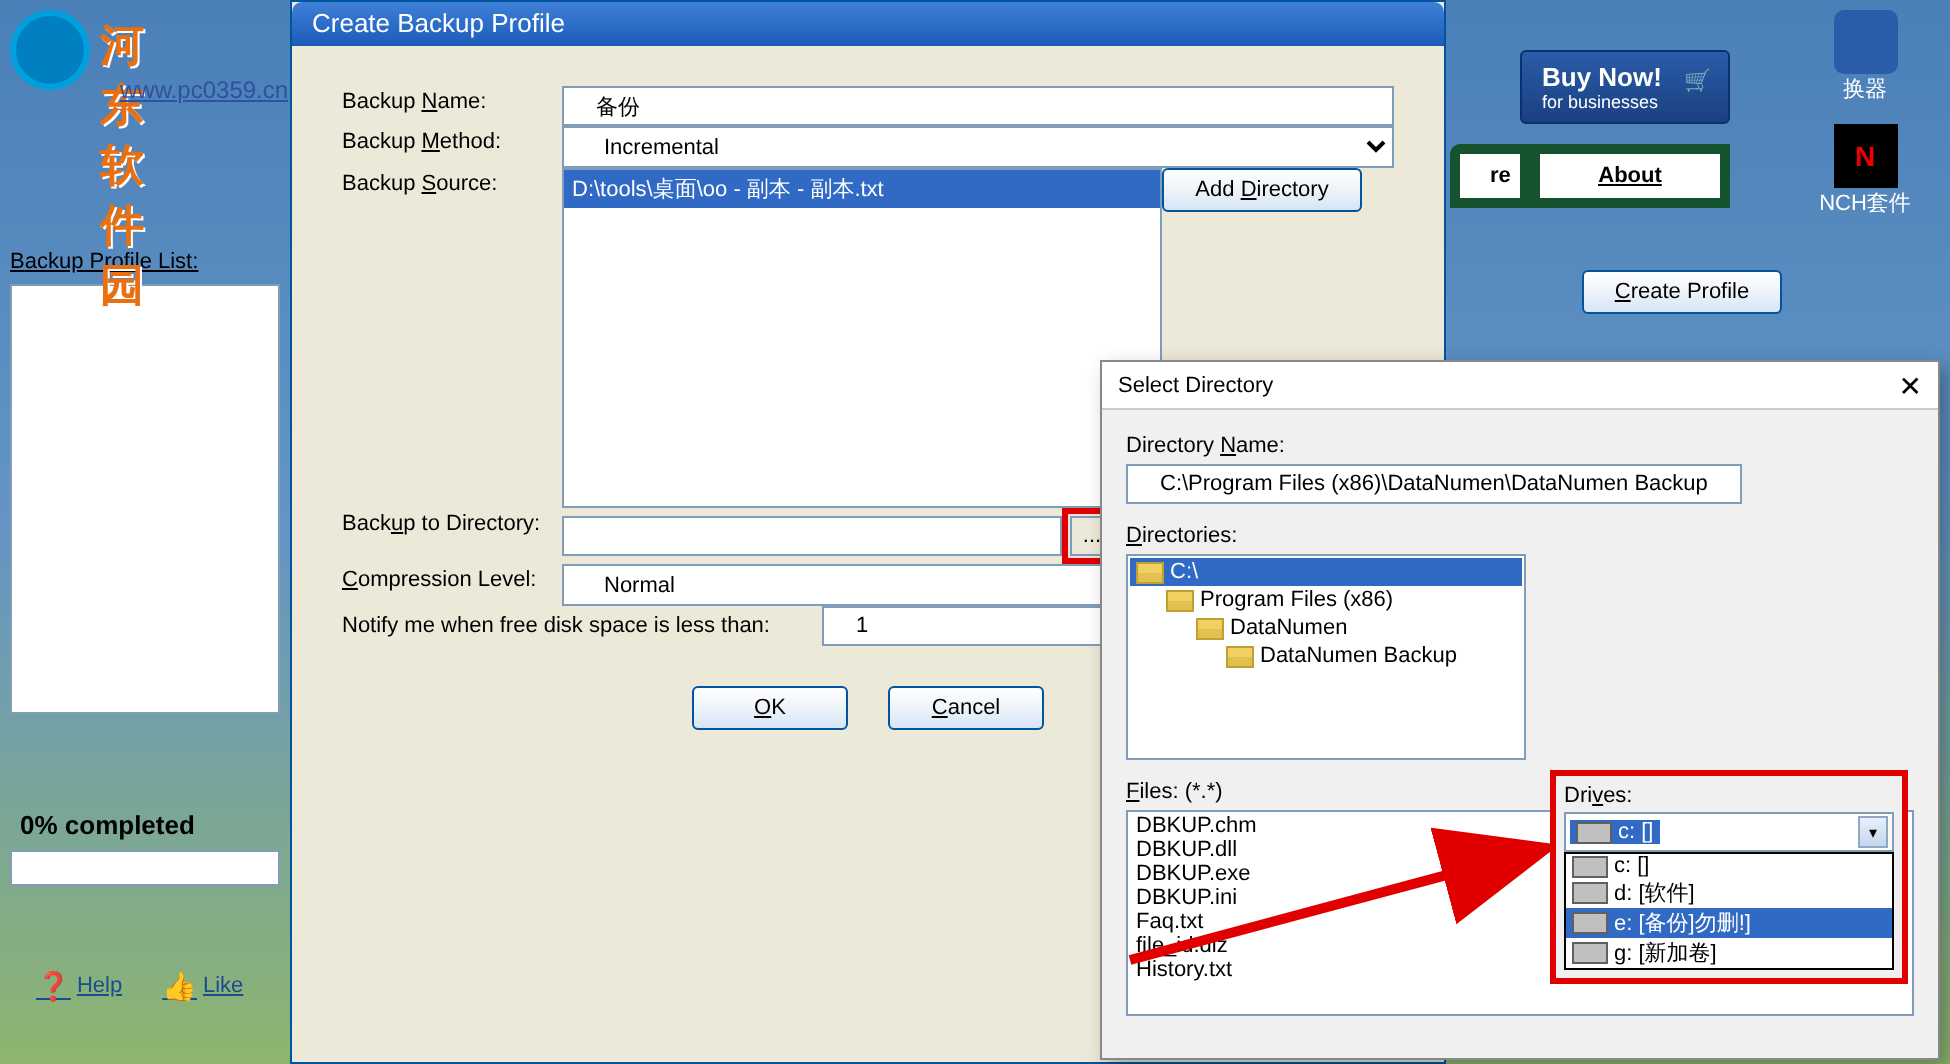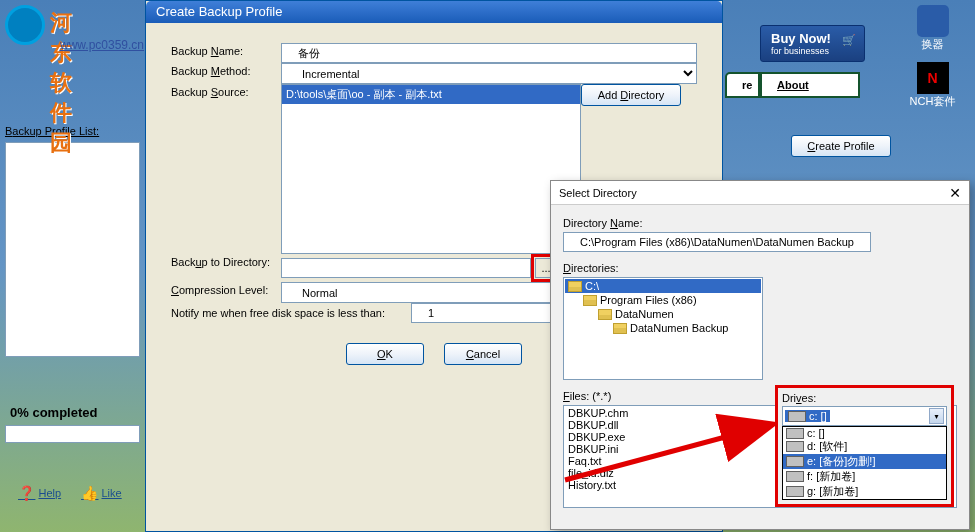--- a/index.html
+++ b/index.html
@@ -44,21 +44,21 @@
 .help-link { color: #1a4d8f; text-decoration: underline; cursor: pointer; display: flex; align-items: center; gap: 3px; }
 .help-icon { color: #1a4d8f; font-size: 14px; }
 
 
 .right-panel { position: absolute; top: 0; right: 90px; width: 160px; }
 .buy-now-btn { background: linear-gradient(to bottom, #2a5ca8, #1a4080); color: #fff; padding: 5px 30px 5px 10px; border: 1px solid #0a3070; border-radius: 3px; margin: 25px 0 10px 35px; position: relative; width: 105px; }
 .buy-now-btn .cart { position: absolute; right: 8px; top: 8px; }
 .buy-now-title { font-weight: bold; font-size: 13px; }
 .buy-now-sub { font-size: 9px; }
 .tabs { display: flex; margin-left: 0; }
-.tab { background: #fff; border: 2px solid #14532d; padding: 5px 15px; font-weight: bold; text-align: left; }
+.tab { background: #fff; border: 5px solid #14532d; padding: 5px 15px; font-weight: bold; text-align: center; }
 .tab.left { border-radius: 5px 0 0 0; width: 35px; }
 .tab.right { width: 100px; text-decoration: underline; }
 .create-profile-btn { position: absolute; top: 135px; right: 84px; margin-left: 37px; }
 
 
 .desktop-icons { position: absolute; top: 0; right: 0; width: 85px; }
 .desktop-icon { text-align: center; color: #fff; padding: 5px 0; font-size: 11px; }
 .desktop-icon .ico { width: 32px; height: 32px; margin: 0 auto; }
 .nch-ico { background: #000; color: #e00; font-weight: bold; font-size: 14px; display: flex; align-items: center; justify-content: center; }
 .switch-ico { background: #2a5ca8; border-radius: 5px; }
@@ -270,24 +270,20 @@
       <div class="drive-item">
           <span class="drive-icon"></span>
           <span>d: [软件]</span>
         </div>
       <div class="drive-item sel">
           <span class="drive-icon"></span>
           <span>e: [备份]勿删!]</span>
         </div>
       <div class="drive-item">
           <span class="drive-icon"></span>
-          <span>f: [新加卷]</span>
-        </div>
-      <div class="drive-item">
-          <span class="drive-icon"></span>
           <span>g: [新加卷]</span>
         </div>
     </div>
   </div>
 </div>
 
 <svg class="red-arrow" width="230" height="80">
   <defs>
       <marker id="ah" markerWidth="12" markerHeight="12" refX="10" refY="5" orient="auto">
         <polygon points="0,0 12,5 0,10" fill="#e00000"></polygon>

